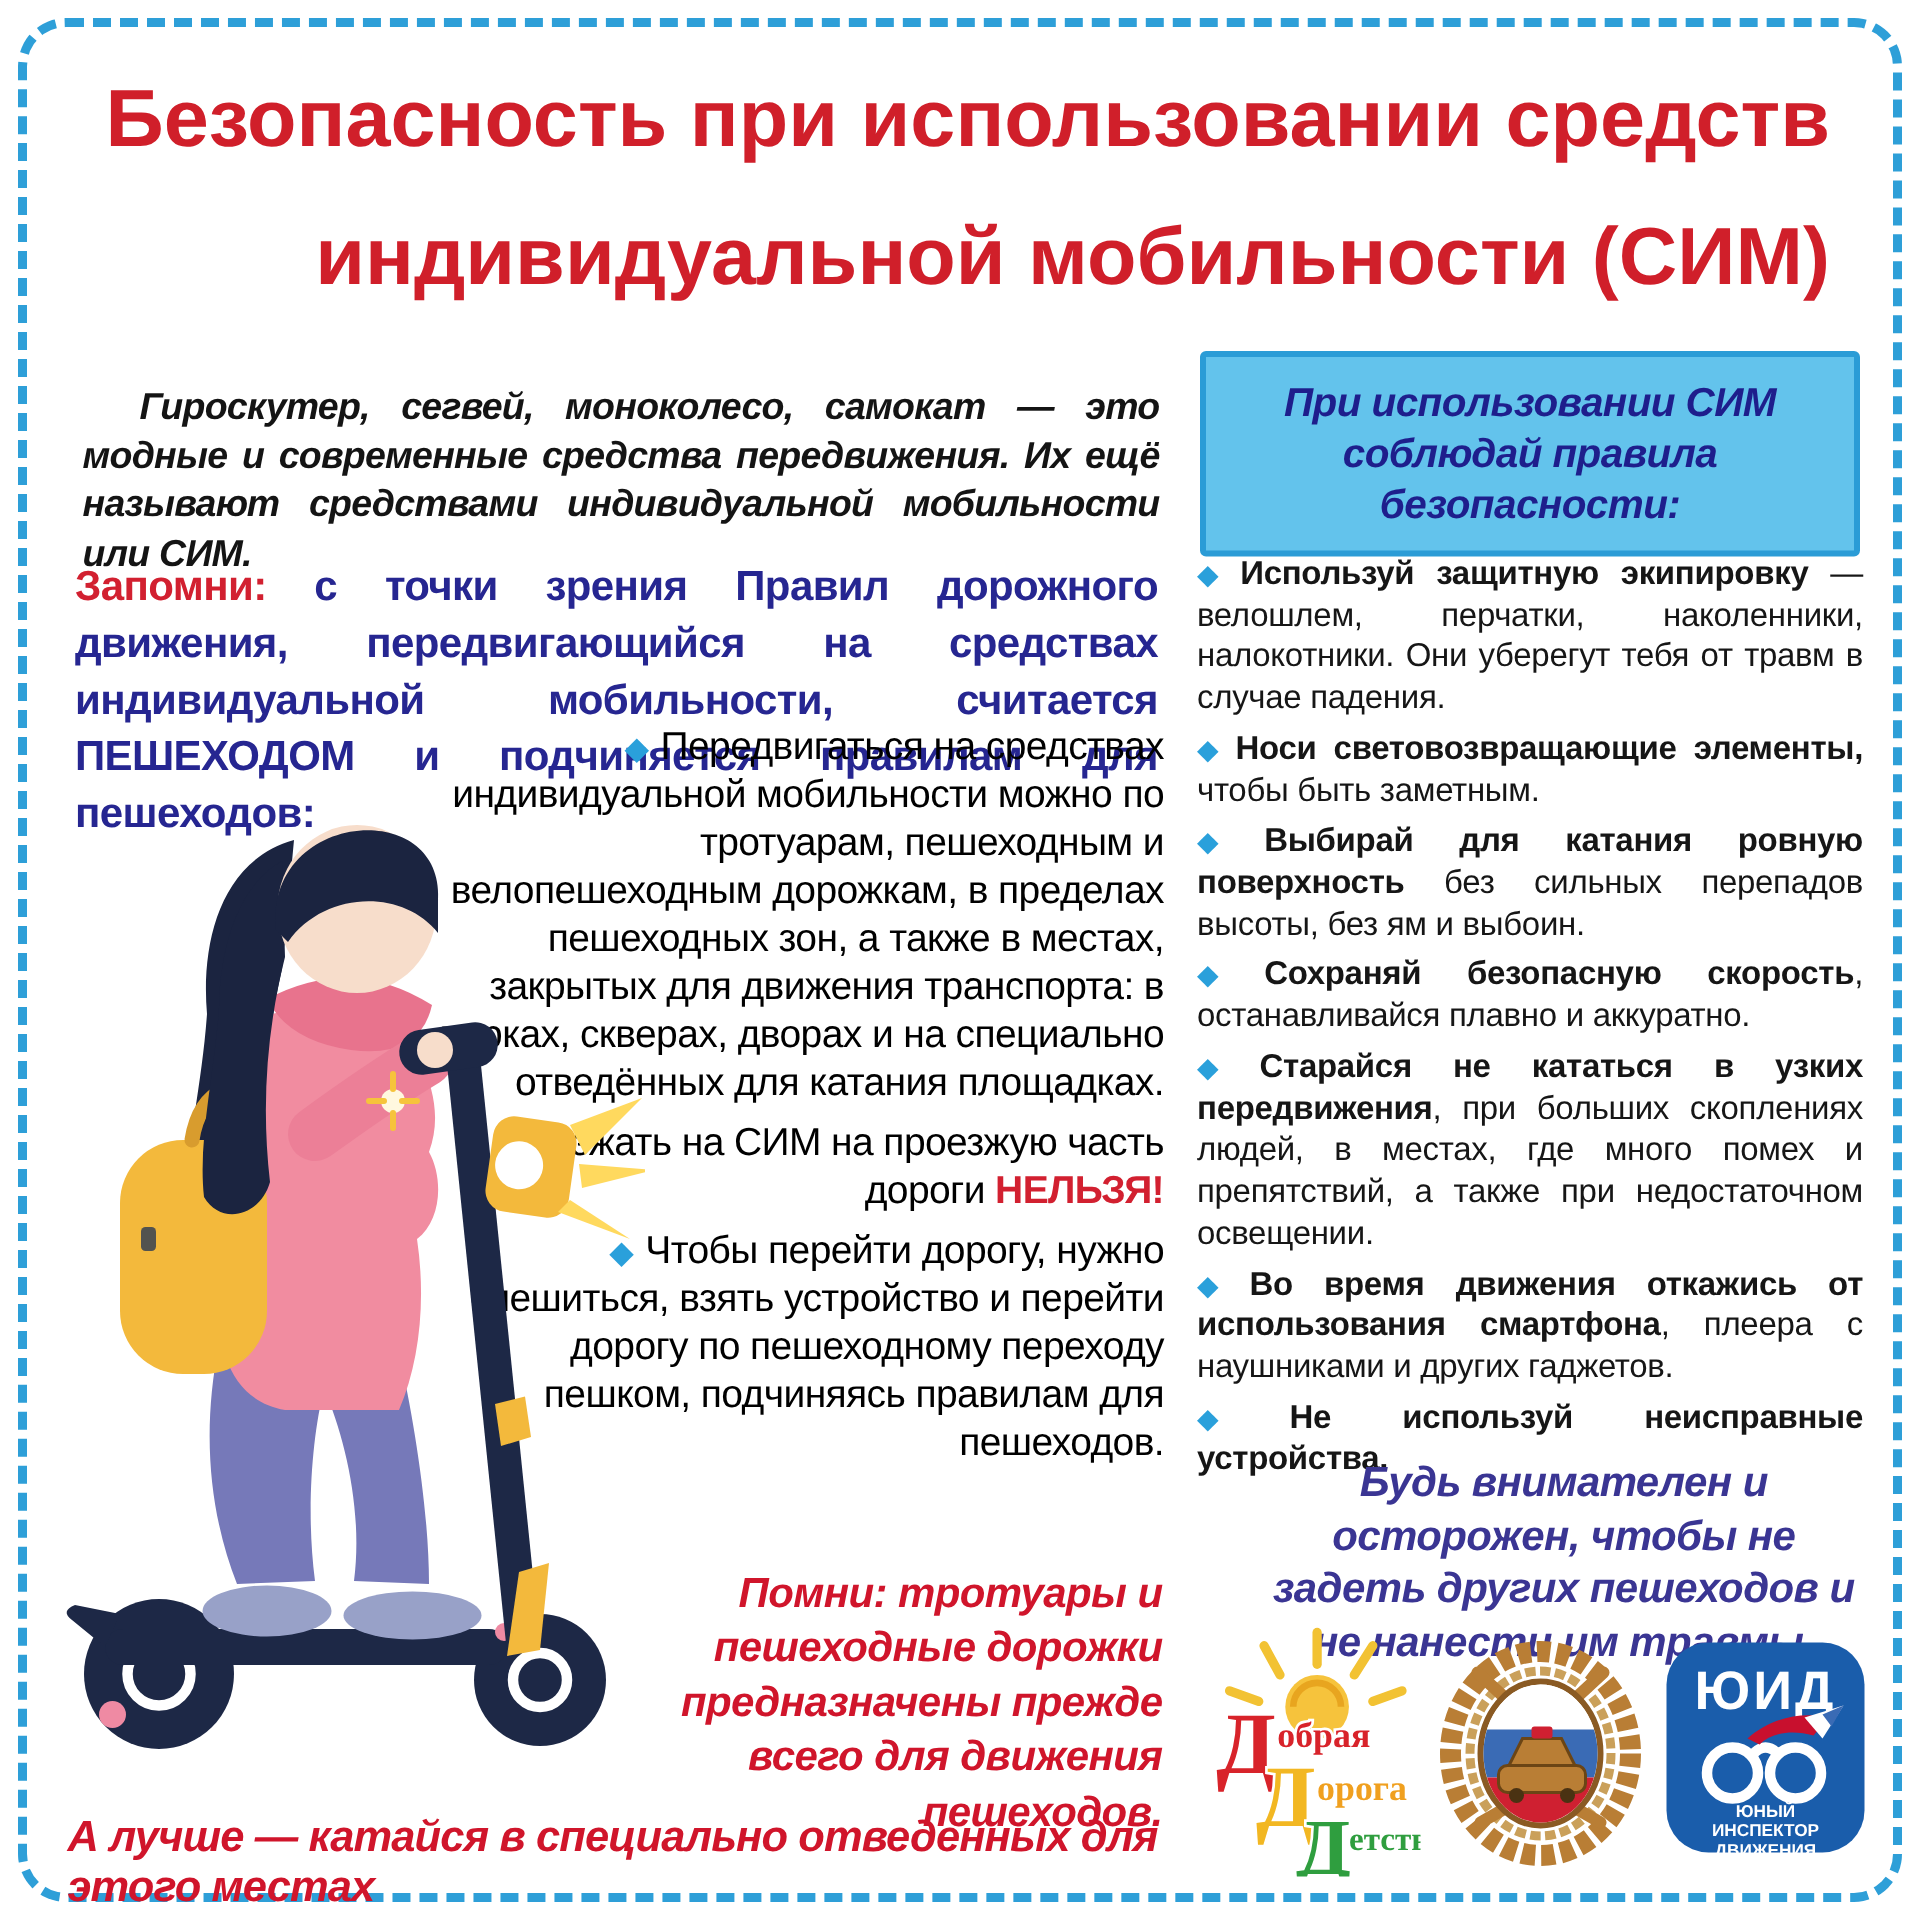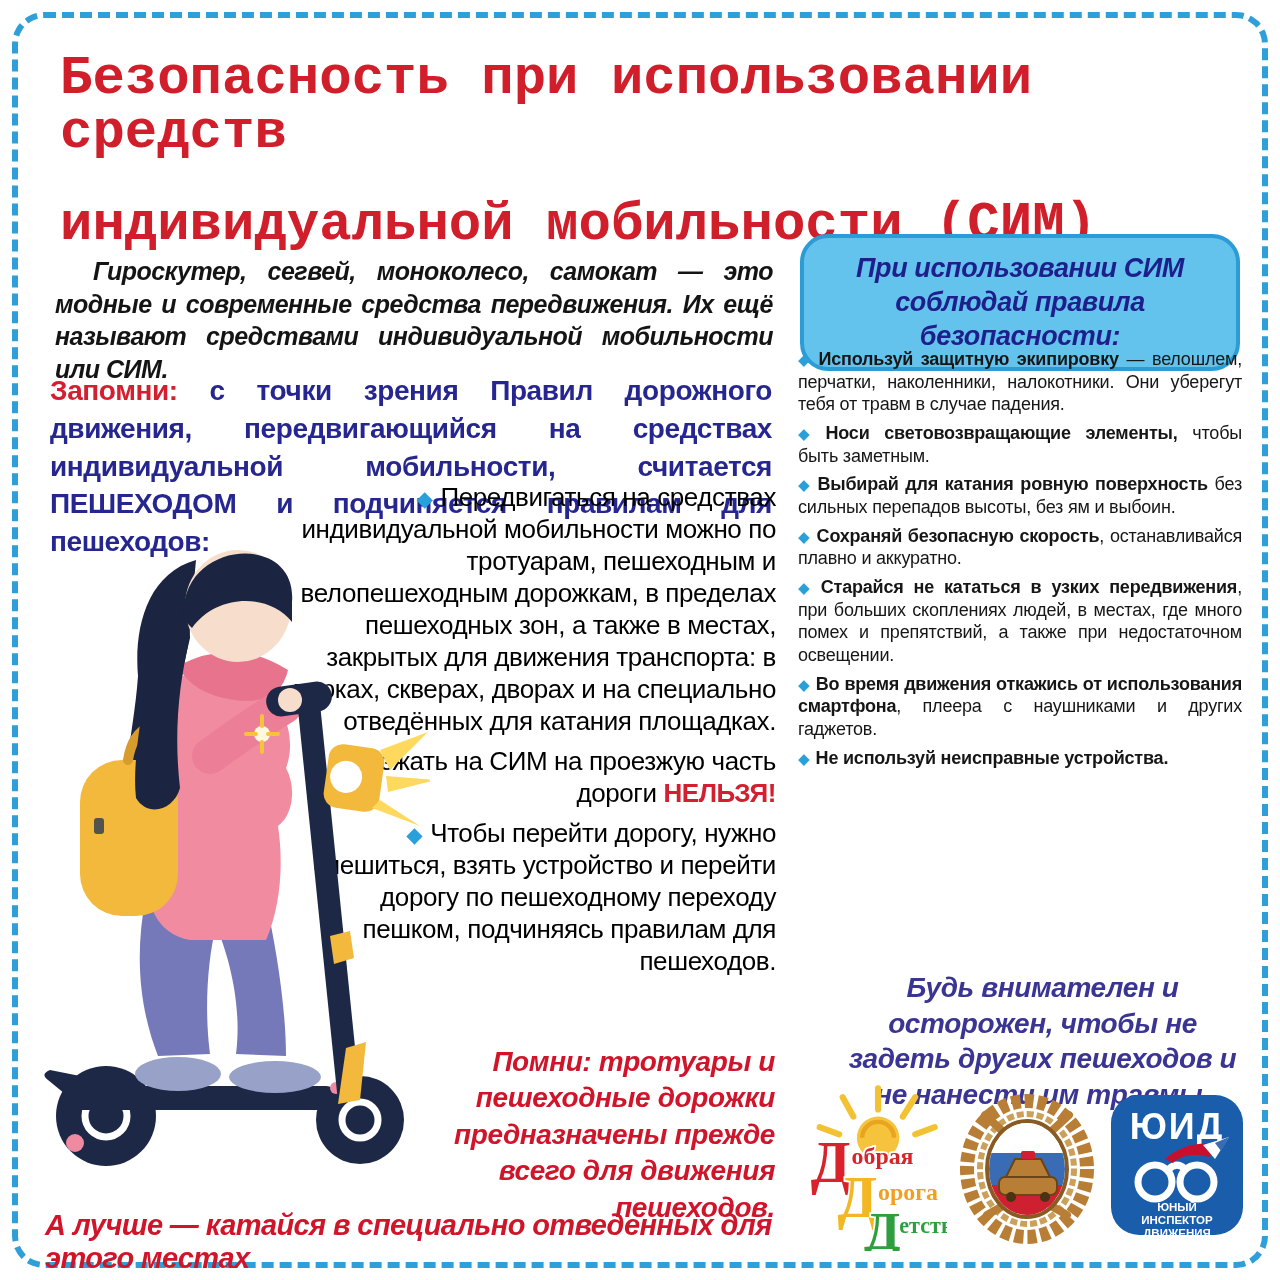--- a/index.html
+++ b/index.html
@@ -5,22 +5,22 @@
   html,body{margin:0;padding:0;background:#fff;}
   .poster{
     position:relative;width:1280px;height:1280px;background:#ffffff;
     font-family:"Liberation Sans",sans-serif;overflow:hidden;
   }
   .dashed-frame{
     position:absolute;left:12px;top:12px;right:12px;bottom:12px;
     border:6px dashed #2e9fd8;border-radius:32px;pointer-events:none;
   }
   .title{
-    position:absolute;left:60px;top:52px;width:1160px;text-align:left;
-    font-family:Liberation Mono, monospace;font-weight:bold;color:#d01f2a;
+    position:absolute;left:60px;top:52px;width:1160px;text-align:right;
+    font-family:Liberation Sans, sans-serif;font-weight:bold;color:#d01f2a;
     font-size:54px;line-height:1.0;
   }
   .title .t-line{margin-bottom:38px;}
   .intro{
     position:absolute;left:55px;top:230px;width:718px;
     font-style:italic;font-weight:bold;font-size:25px;line-height:1.3;
     color:#141414;text-align:justify;letter-spacing:-0.5px;
     text-indent:38px;
   }
   .zapomni{
@@ -43,28 +43,28 @@
     font-weight:bold;font-style:italic;color:#d0152b;
     font-size:28px;line-height:1.3;letter-spacing:-0.4px;
   }
   .bottom-note{
     position:absolute;left:45px;top:1180px;width:740px;
     font-weight:bold;font-style:italic;color:#d0152b;
     font-size:29px;letter-spacing:-0.6px;
   }
   .right-panel-header{
     position:absolute;left:800px;top:234px;width:404px;
-    background:#63c3ec;border:4px solid #2b9cd6;border-radius:28px;
+    background:#63c3ec;border:4px solid #2b9cd6;border-radius:4px;
     padding:14px 14px;text-align:center;
     color:#1e1e8c;font-weight:bold;font-style:italic;
     font-size:27px;line-height:1.25;letter-spacing:-0.4px;
   }
   .right-bullets{
-    position:absolute;left:798px;top:348px;width:444px;
-    font-size:18px;line-height:1.26;text-align:justify;color:#161616;
+    position:absolute;left:798px;top:368px;width:444px;
+    font-size:22px;line-height:1.26;text-align:justify;color:#161616;
     letter-spacing:-0.2px;
   }
   .right-bullets ul{list-style:none;margin:0;padding:0;}
   .right-bullets li{margin:0 0 6px 0;}
   .right-bullets .diamond{font-size:0.85em;margin-right:6px;}
   .caution{
     position:absolute;left:845px;top:942px;width:395px;text-align:center;
     font-weight:bold;font-style:italic;color:#3a3593;
     font-size:28px;line-height:1.27;letter-spacing:-0.4px;
   }

